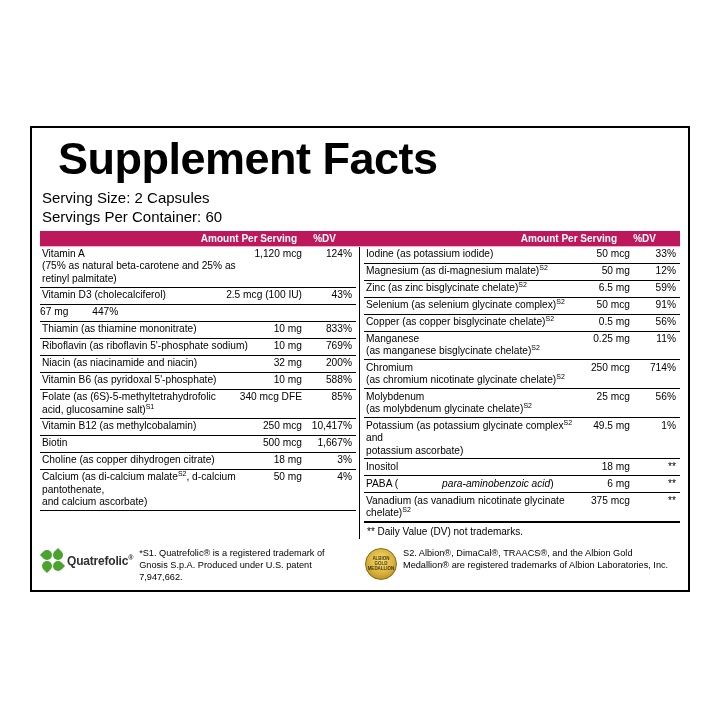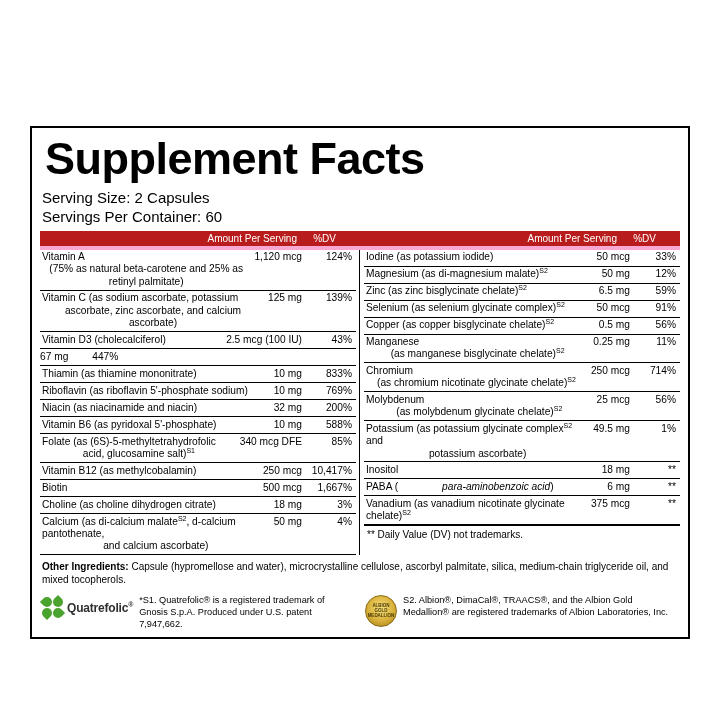--- a/index.html
+++ b/index.html
@@ -22,50 +22,50 @@
     box-sizing: border-box;
     border: 2px solid #000;
     padding: 6px 8px 4px 8px;
     background: #fff;
   }
   .title {
     font-size: 45px;
     font-weight: bold;
     letter-spacing: -0.5px;
     line-height: 1.0;
-    margin: 2px 0 8px 5px;
+    margin: 2px 0 8px 18px;
   }
   .serving {
     font-size: 15px;
     line-height: 1.25;
     margin-left: 2px;
     margin-bottom: 4px;
   }
   .hdrbar {
-    background: #b91c1c;
+    background: #be185d;
     color: #fff;
     display: flex;
     font-size: 10px;
-    font-weight: normal;
+    font-weight: bold;
     height: 15px;
     align-items: center;
     margin-bottom: 0;
   }
   .hdr-col {
     display: flex;
     align-items: center;
   }
   .hdr-left { width: 322px; position: relative; }
   .hdr-right { width: 322px; position: relative; }
   .hdr-aps { position: absolute; right: 63px; white-space: nowrap; }
   .hdr-dv { position: absolute; right: 24px; white-space: nowrap; }
 
   .cols {
     display: flex;
-    border-top: 4px solid #f9a8d4;
+    border-top: 1px solid #f9a8d4;
   }
   .col {
     width: 322px;
     box-sizing: border-box;
   }
   .col.left { border-right: 1px solid #000; padding-right: 3px; }
   .col.right { padding-left: 4px; }
 
   .row {
     display: flex;
@@ -87,21 +87,21 @@
     white-space: nowrap;
     padding-right: 6px;
   }
   .row .dv {
     flex: 0 0 44px;
     text-align: right;
     white-space: nowrap;
     padding-right: 4px;
   }
   .col.right .dv { flex: 0 0 40px; }
-  .sub { display: block; text-align: center; }
+  .sub { display: block; }
   sup { font-size: 7px; vertical-align: super; line-height: 0; }
   .ital { font-style: italic; padding-left: 44px; }
 
   .footnote {
     font-size: 10px;
     padding: 3px 0 2px 3px;
     border-top: 1px solid #000;
   }
   .other {
     font-size: 10px;
@@ -193,25 +193,20 @@
   </div>
 
   <div class="cols">
     <div class="col left" id="col-left">
         <div class="row">
           <div class="nm">Vitamin A<span class="sub">(75% as natural beta-carotene and 25% as retinyl palmitate)</span></div>
           <div class="amt">1,120 mcg</div>
           <div class="dv">124%</div>
         </div>
         <div class="row">
-          <div class="nm">Vitamin C (as sodium ascorbate, potassium<span class="sub">ascorbate, zinc ascorbate, and calcium ascorbate)</span></div>
-          <div class="amt">125 mg</div>
-          <div class="dv">139%</div>
-        </div>
-        <div class="row">
           <div class="nm">Vitamin D3 (cholecalciferol)</div>
           <div class="amt">2.5 mcg (100 IU)</div>
           <div class="dv">43%</div>
         </div>
         <div class="row">
           <div class="amt">67 mg</div>
           <div class="dv">447%</div>
         </div>
         <div class="row">
           <div class="nm">Thiamin (as thiamine mononitrate)</div>
@@ -242,21 +237,21 @@
           <div class="nm">Vitamin B12 (as methylcobalamin)</div>
           <div class="amt">250 mcg</div>
           <div class="dv">10,417%</div>
         </div>
         <div class="row">
           <div class="nm">Biotin</div>
           <div class="amt">500 mcg</div>
           <div class="dv">1,667%</div>
         </div>
         <div class="row">
-          <div class="nm">Choline (as choline dihydrogen citrate)</div>
+          <div class="nm">Choline (as copper dihydrogen citrate)</div>
           <div class="amt">18 mg</div>
           <div class="dv">3%</div>
         </div>
         <div class="row">
           <div class="nm">Calcium (as di-calcium malate<sup>S2</sup>, d-calcium pantothenate,<span class="sub">and calcium ascorbate)</span></div>
           <div class="amt">50 mg</div>
           <div class="dv">4%</div>
         </div>
       </div>
     <div class="col right" id="col-right">
@@ -317,23 +312,20 @@
         </div>
         <div class="row">
           <div class="nm">Vanadium (as vanadium nicotinate glycinate chelate)<sup>S2</sup></div>
           <div class="amt">375 mcg</div>
           <div class="dv">**</div>
         </div>
         <div class="footnote">** Daily Value (DV) not trademarks.</div>
       </div>
   </div>
 
-  <div class="other">
-    <b>Other Ingredients:</b><span> Capsule (hypromellose and water), microcrystalline cellulose, ascorbyl palmitate, silica, medium-chain triglyceride oil, and mixed tocopherols.</span>
-  </div>
 
   <div class="logos">
     <div class="logo-block">
       <div class="quatre">
         <div class="clover">
             <i></i>
             <i></i>
             <i></i>
             <i></i>
           </div>

